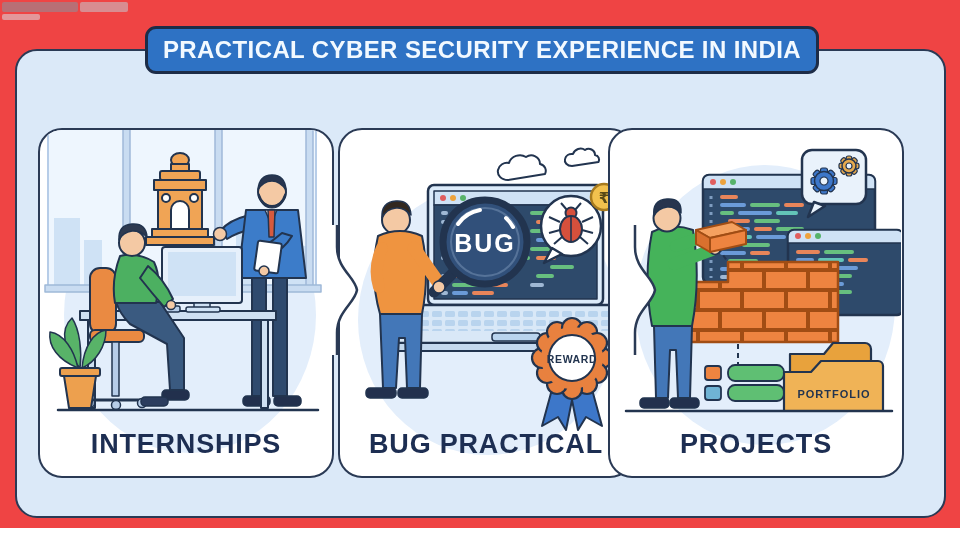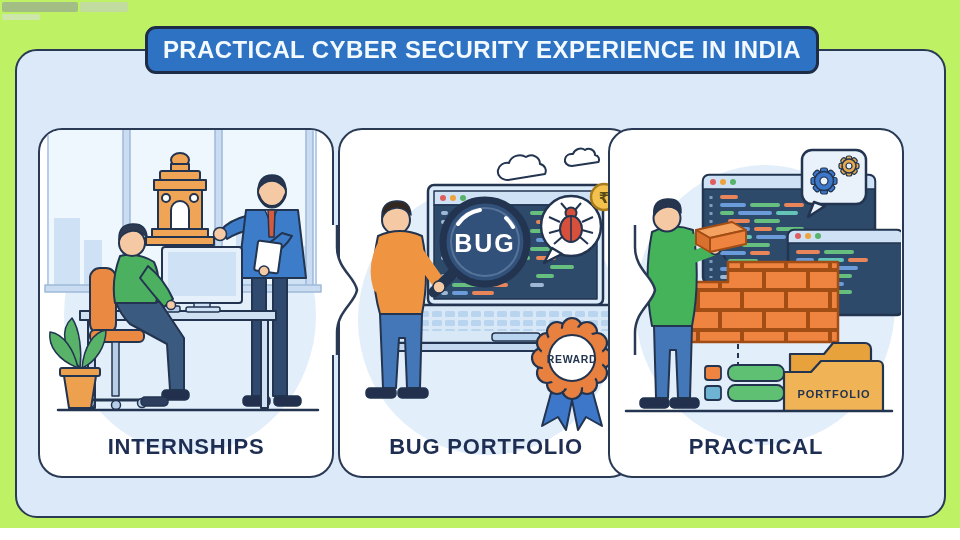--- a/index.html
+++ b/index.html
@@ -1,29 +1,29 @@
 <!DOCTYPE html>
 <html><head>
 <meta charset="utf-8">
 <style>
   html,body{margin:0;padding:0;background:#ffffff;}
-  .stage{position:relative;width:960px;height:528px;background:#bef264;overflow:hidden;
+  .stage{position:relative;width:960px;height:528px;background:#ef4444;overflow:hidden;
          font-family:"Liberation Sans","DejaVu Sans",sans-serif;}
   .smudge{position:absolute;opacity:.55;border-radius:2px;}
   .container{position:absolute;left:15px;top:49px;width:927px;height:465px;
              background:#dbe9f8;border:2.5px solid #2a3a55;border-radius:22px;}
   .bottom-strip{position:absolute;left:0;top:531px;width:960px;height:9px;background:#cfe3f5;}
   .banner{position:absolute;left:145px;top:26px;width:668px;height:42px;background:#2e72c4;
           border:3px solid #1d2c47;border-radius:11px;display:flex;align-items:center;justify-content:center;
           color:#f2f9ff;font-size:24px;font-weight:800;letter-spacing:.4px;white-space:nowrap;z-index:5;}
   .panel{position:absolute;top:128px;width:296px;height:350px;background:#ffffff;
          border:2.5px solid #2a3a55;border-radius:24px;box-sizing:border-box;overflow:hidden;}
   .panel svg{position:absolute;left:0;top:0;}
   .panel-label{position:absolute;left:0;right:0;bottom:16px;text-align:center;color:#1d2e52;
-               font-size:22px;font-weight:800;letter-spacing:.8px;}
+               font-size:27px;font-weight:800;letter-spacing:.8px;}
   .connector{position:absolute;top:225px;width:44px;height:130px;z-index:4;}
   .p1{left:38px}.p2{left:338px}.p3{left:608px}
   .c1{left:315px}.c2{left:613px}
 </style>
 </head>
 <body>
 
 <div class="stage">
 
   <div class="smudge" style="left:2px;top:2px;width:76px;height:10px;background:#8a939e;"></div>
@@ -238,21 +238,21 @@
               <circle cx="232" cy="198" r="10"></circle>
               <circle cx="247" cy="202" r="10"></circle>
               <circle cx="257" cy="213" r="10"></circle>
             <circle cx="232" cy="228" r="31" stroke="none"></circle>
           </g>
           <circle cx="232" cy="228" r="23" fill="#ffffff" stroke-width="2"></circle>
           <text x="232" y="233" text-anchor="middle" font-size="10.5" font-weight="800" letter-spacing="0.6" fill="#22344f" stroke="none">REWARD</text>
         </g>
       </g>
     </svg>
-    <div class="panel-label">BUG PORTFOLIO</div>
+    <div class="panel-label">BUG PRACTICAL</div>
   </div>
 
   <div class="panel p3">
     <svg width="291" height="345" viewBox="0 0 291 345">
       <defs>
         <pattern id="bricks" width="44" height="40" patternUnits="userSpaceOnUse">
           <rect width="44" height="40" fill="#ee8440"></rect>
           <g fill="#ee8440" stroke="#a14d14" stroke-width="2">
             <rect x="1" y="1" width="42" height="18"></rect>
             <rect x="-21" y="21" width="42" height="18"></rect>
@@ -371,21 +371,21 @@
           <rect x="118" y="255" width="56" height="16" rx="7" fill="#5fbf73"></rect>
         </g>
         <g>
           <path d="M180,224 h34 l9,-11 h32 a6,6 0 0 1 6,6 v62 h-81 z" fill="#e8a23c" stroke-width="2.2"></path>
           <path d="M174,242 h27 l10,-11 h57 a5,5 0 0 1 5,5 v45 h-99 z" fill="#f0b356" stroke-width="2.2"></path>
           <text x="224" y="268" text-anchor="middle" font-size="11" font-weight="800" letter-spacing="1" fill="#22344f" stroke="none">PORTFOLIO</text>
         </g>
         <path d="M16,281 H282" stroke-width="2.5" stroke-linecap="round"></path>
       </g>
     </svg>
-    <div class="panel-label">PRACTICAL</div>
+    <div class="panel-label">PROJECTS</div>
   </div>
 
   <svg class="connector c1" viewBox="0 0 44 130">
     <path d="M22,0 V22 C22,44 40,52 42,65 C40,78 22,86 22,108 V130 H10 V0 Z" fill="#ffffff" stroke="none"></path>
     <path d="M22,0 V22 C22,44 40,52 42,65 C40,78 22,86 22,108 V130" fill="none" stroke="#2a3a55" stroke-width="2.5"></path>
   </svg>
   <svg class="connector c2" viewBox="0 0 44 130">
     <path d="M22,0 V22 C22,44 40,52 42,65 C40,78 22,86 22,108 V130 H10 V0 Z" fill="#ffffff" stroke="none"></path>
     <path d="M22,0 V22 C22,44 40,52 42,65 C40,78 22,86 22,108 V130" fill="none" stroke="#2a3a55" stroke-width="2.5"></path>
   </svg>

